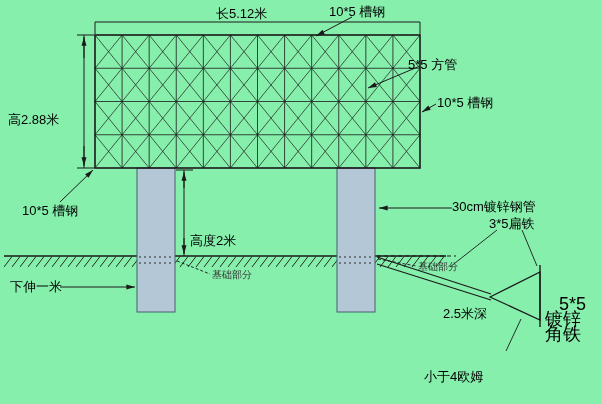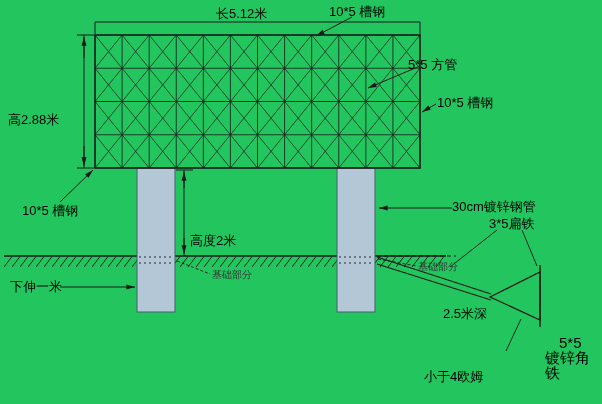--- a/index.html
+++ b/index.html
@@ -1,23 +1,23 @@
 <!DOCTYPE html>
 <html><head>
 <meta charset="utf-8">
 <style>
   html,body{margin:0;padding:0;background:#fff;}
   #stage{
-    position:relative;width:602px;height:404px;background:#22c55e;overflow:hidden;
+    position:relative;width:602px;height:404px;background:#86efac;overflow:hidden;
     font-family:"Liberation Sans","DejaVu Sans",sans-serif;color:#000;
   }
   #diagram{position:absolute;left:0;top:0;}
   .lbl{position:absolute;font-size:13px;line-height:15px;white-space:nowrap;color:#000;}
   .lbl-small{position:absolute;font-size:10px;line-height:10px;white-space:nowrap;color:#333;}
-  .lbl-wrap{position:absolute;font-size:15px;line-height:15px;color:#000;margin-top:38px;}
+  .lbl-wrap{position:absolute;font-size:18px;line-height:15px;color:#000;}
 </style>
 </head>
 <body>
 
 <div id="stage">
 
   <svg id="diagram" width="602" height="404" viewBox="0 0 602 404">
     <g id="g-hatch">
         <line x1="4" y1="256" x2="446" y2="256" stroke="#1a1a1a" stroke-width="1.3"></line>
         <line x1="12" y1="256.5" x2="4" y2="267" stroke="#1a1a1a" stroke-width="0.9"></line>

